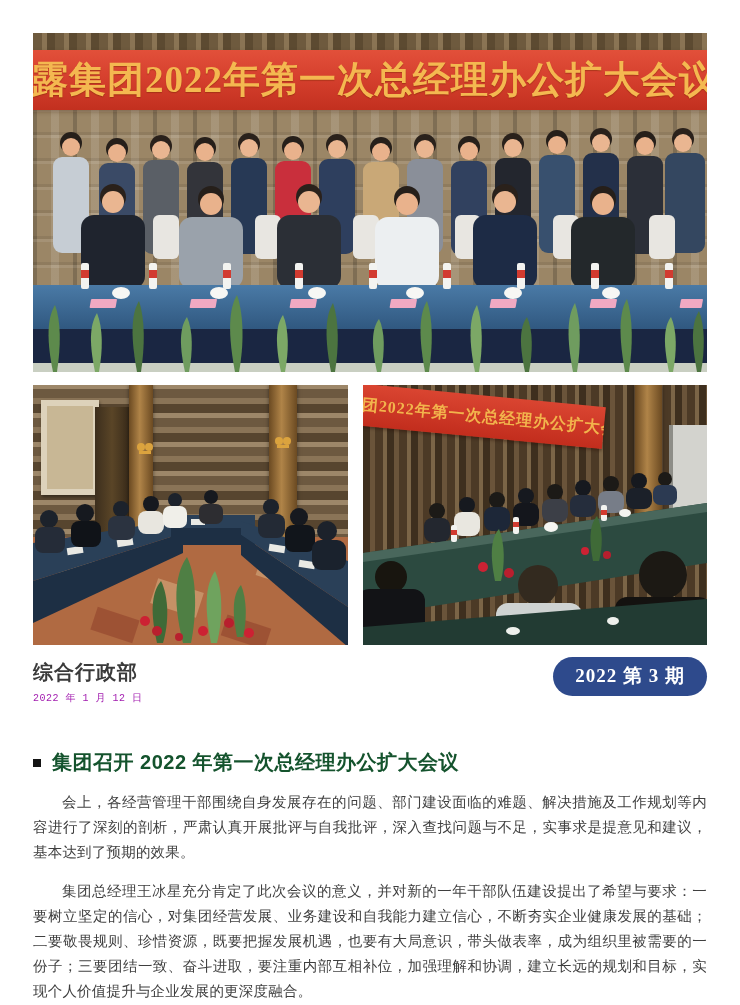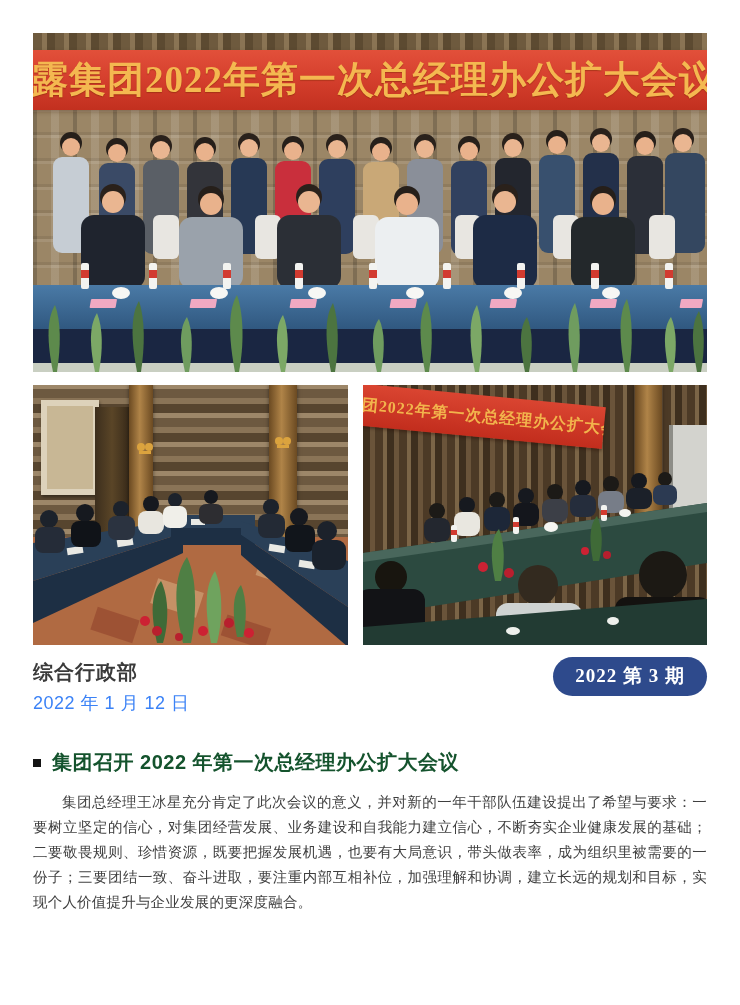--- a/index.html
+++ b/index.html
@@ -69,22 +69,22 @@
     font-size:16px; color:#f2b44c; white-space:nowrap; margin-left:-8px; letter-spacing:1px;
   }
 
   
   .caption-row { position:relative; height:50px; margin-top:10px; }
   .publisher {
     font-family:"Liberation Serif","DejaVu Serif",serif; font-weight:bold;
     font-size:20px; color:#3a3a3a; letter-spacing:1px;
   }
   .pub-date {
-    font-family:Liberation Sans, sans-serif;
-    font-size:18px; color:#3b82f6; margin-top:5px; letter-spacing:.5px;
+    font-family:Liberation Mono, monospace;
+    font-size:10px; color:#a21caf; margin-top:5px; letter-spacing:.5px;
   }
   .issue-badge {
     position:absolute; right:0; top:-2px;
     background:#2e4a8c; color:#ffffff; border-radius:20px;
     padding:6px 22px 7px; font-family:"Liberation Serif","DejaVu Serif",serif;
     font-weight:bold; font-size:19px; letter-spacing:1px;
   }
 
   
   .article { margin-top:40px; }
@@ -510,17 +510,18 @@
       <div class="publisher">综合行政部</div>
       <div class="pub-date">2022 年 1 月 12 日</div>
       <div class="issue-badge">2022 第 3 期</div>
     </div>
 
     <div class="article">
       <div class="article-title">
         <span class="title-bullet"></span>
         <span class="title-text">集团召开 2022 年第一次总经理办公扩大会议</span>
       </div>
+      <p>会上，各经营管理干部围绕自身发展存在的问题、部门建设面临的难题、解决措施及工作规划等内容进行了深刻的剖析，严肃认真开展批评与自我批评，深入查找问题与不足，实事求是提意见和建议，基本达到了预期的效果。</p>
       <p>集团总经理王冰星充分肯定了此次会议的意义，并对新的一年干部队伍建设提出了希望与要求：一要树立坚定的信心，对集团经营发展、业务建设和自我能力建立信心，不断夯实企业健康发展的基础；二要敬畏规则、珍惜资源，既要把握发展机遇，也要有大局意识，带头做表率，成为组织里被需要的一份子；三要团结一致、奋斗进取，要注重内部互相补位，加强理解和协调，建立长远的规划和目标，实现个人价值提升与企业发展的更深度融合。</p>
     </div>
 
   </div>
 </div>
 
 </body></html>

